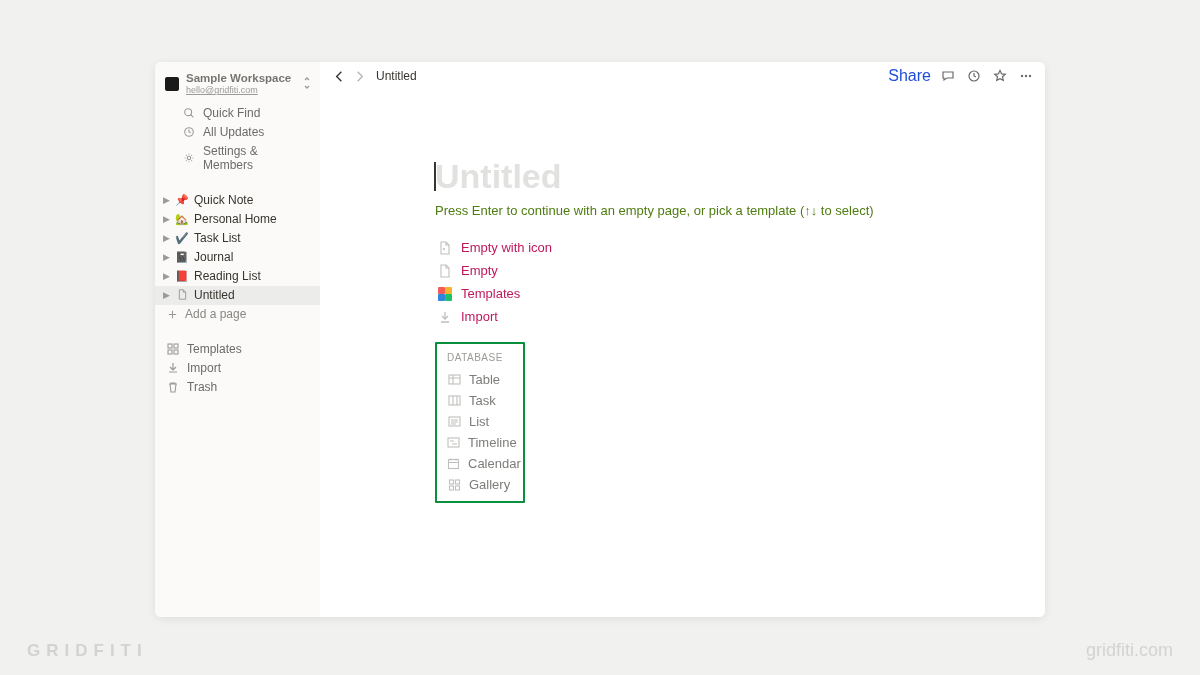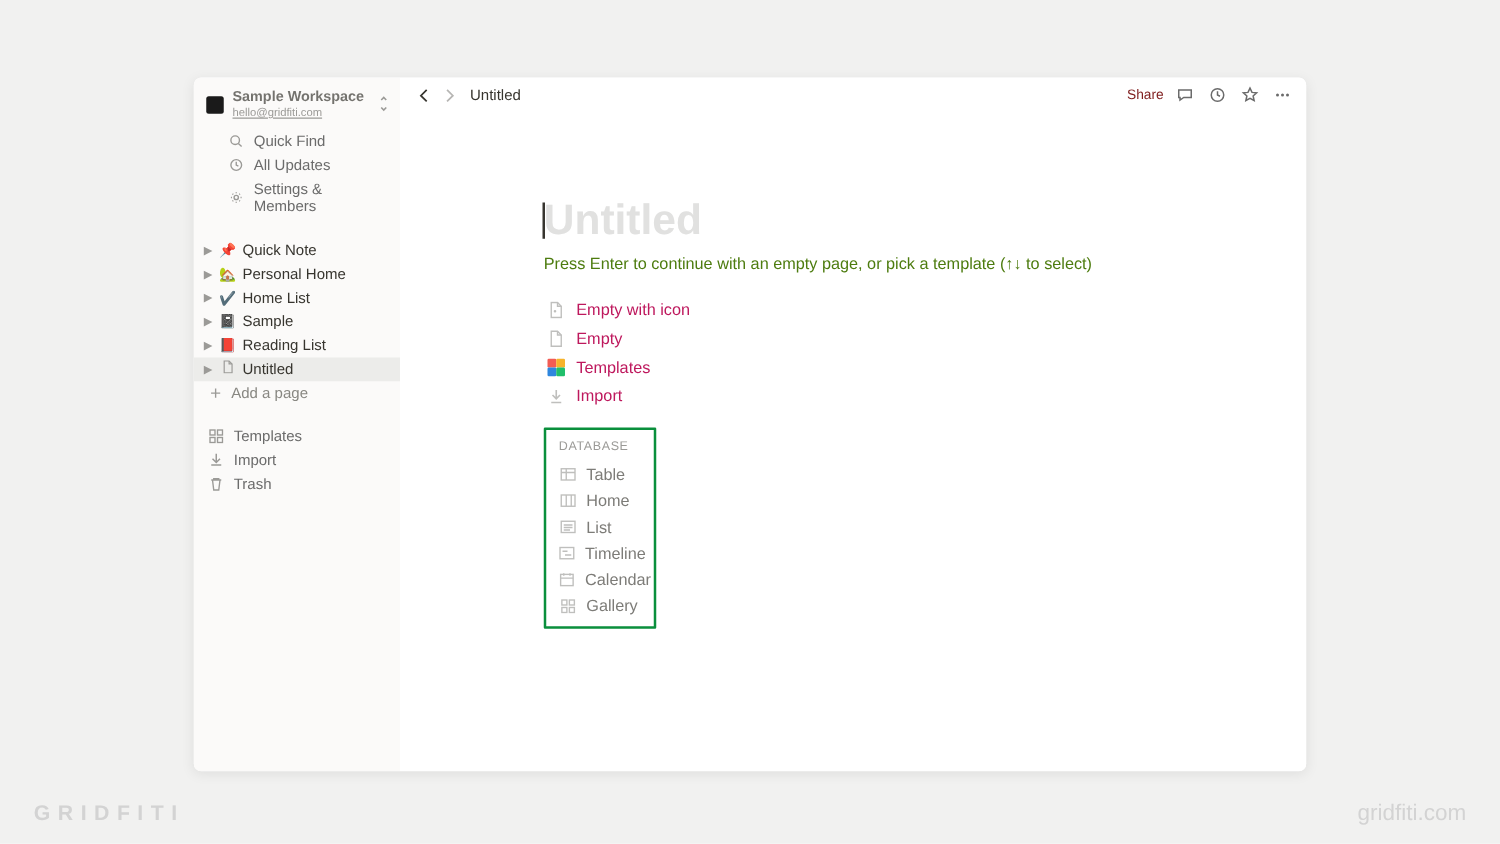--- a/index.html
+++ b/index.html
@@ -111,21 +111,21 @@
       align-items: center;
       padding: 0 10px;
       font-size: 12px;
       color: #37352f;
     }
     .topbar .tb-left { display:flex; align-items:center; gap: 2px;}
     .tb-arrow { width: 18px; height:18px; display:flex; align-items:center; justify-content:center; color:#37352f; cursor:pointer;}
     .tb-arrow svg { width: 13px; height: 13px; }
     .tb-title { margin-left: 6px; font-size: 12px; color: #37352f;}
     .topbar .tb-right { margin-left: auto; display:flex; align-items:center; gap: 8px;}
-    .tb-action { font-size: 11px; color: #7f1d1d; cursor:pointer;}
+    .tb-action { font-size: 16px; color: #1d4ed8; cursor:pointer;}
     .tb-icon { width:18px; height:18px; display:flex;align-items:center;justify-content:center; color:#6b6b6b; cursor:pointer;}
     .tb-icon svg { width:14px; height:14px; }
     
     .content {
       flex: 1;
       padding: 68px 20px 20px 115px;
     }
     .page-title {
       font-size: 34px;
       font-weight: 700;
@@ -270,26 +270,26 @@
         <span class="pg-label">Quick Note</span>
       </div>
       <div class="page-item">
         <span class="caret">▶</span>
         <span class="emoji">🏡</span>
         <span class="pg-label">Personal Home</span>
       </div>
       <div class="page-item">
         <span class="caret">▶</span>
         <span class="emoji">✔️</span>
-        <span class="pg-label">Home List</span>
+        <span class="pg-label">Task List</span>
       </div>
       <div class="page-item">
         <span class="caret">▶</span>
         <span class="emoji">📓</span>
-        <span class="pg-label">Sample</span>
+        <span class="pg-label">Journal</span>
       </div>
       <div class="page-item">
         <span class="caret">▶</span>
         <span class="emoji">📕</span>
         <span class="pg-label">Reading List</span>
       </div>
       <div class="page-item selected">
         <span class="caret">▶</span>
         <span class="emoji"><svg width="11" height="11" viewBox="0 0 14 14" fill="none" stroke="#9b9a97" stroke-width="1.2">
               <path d="M3 1h5l3 3v9H3z"></path>
@@ -437,21 +437,21 @@
             </span>
           <span>Table</span>
         </div>
         <div class="db-item">
           <span class="di-icon">
               <svg viewBox="0 0 13 13" fill="none" stroke="#bfbfbd" stroke-width="1.1">
                 <rect x="1" y="2" width="11" height="9"></rect>
                 <path d="M5 2v9M9 2v9"></path>
               </svg>
             </span>
-          <span>Home</span>
+          <span>Task</span>
         </div>
         <div class="db-item">
           <span class="di-icon">
               <svg viewBox="0 0 13 13" fill="none" stroke="#bfbfbd" stroke-width="1.1">
                 <rect x="1" y="2" width="11" height="9"></rect>
                 <path d="M3 5h7M3 7h7M3 9h5"></path>
               </svg>
             </span>
           <span>List</span>
         </div>

